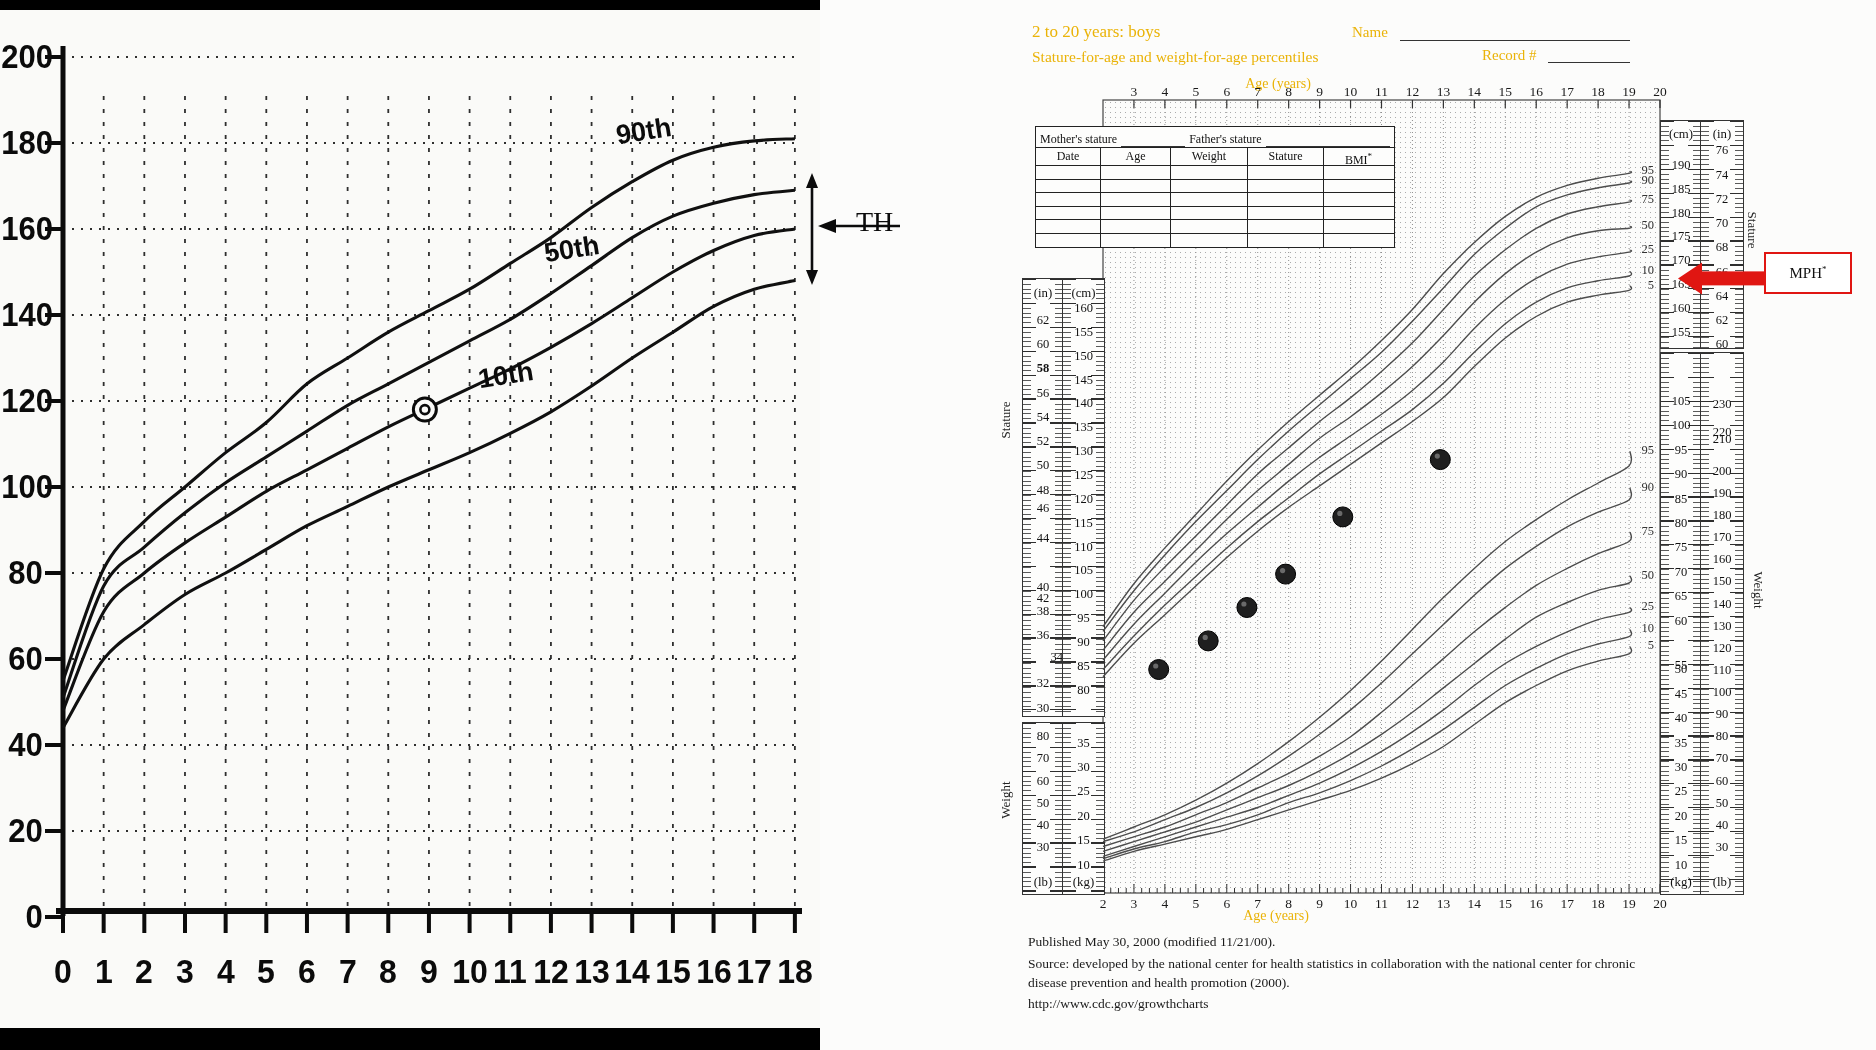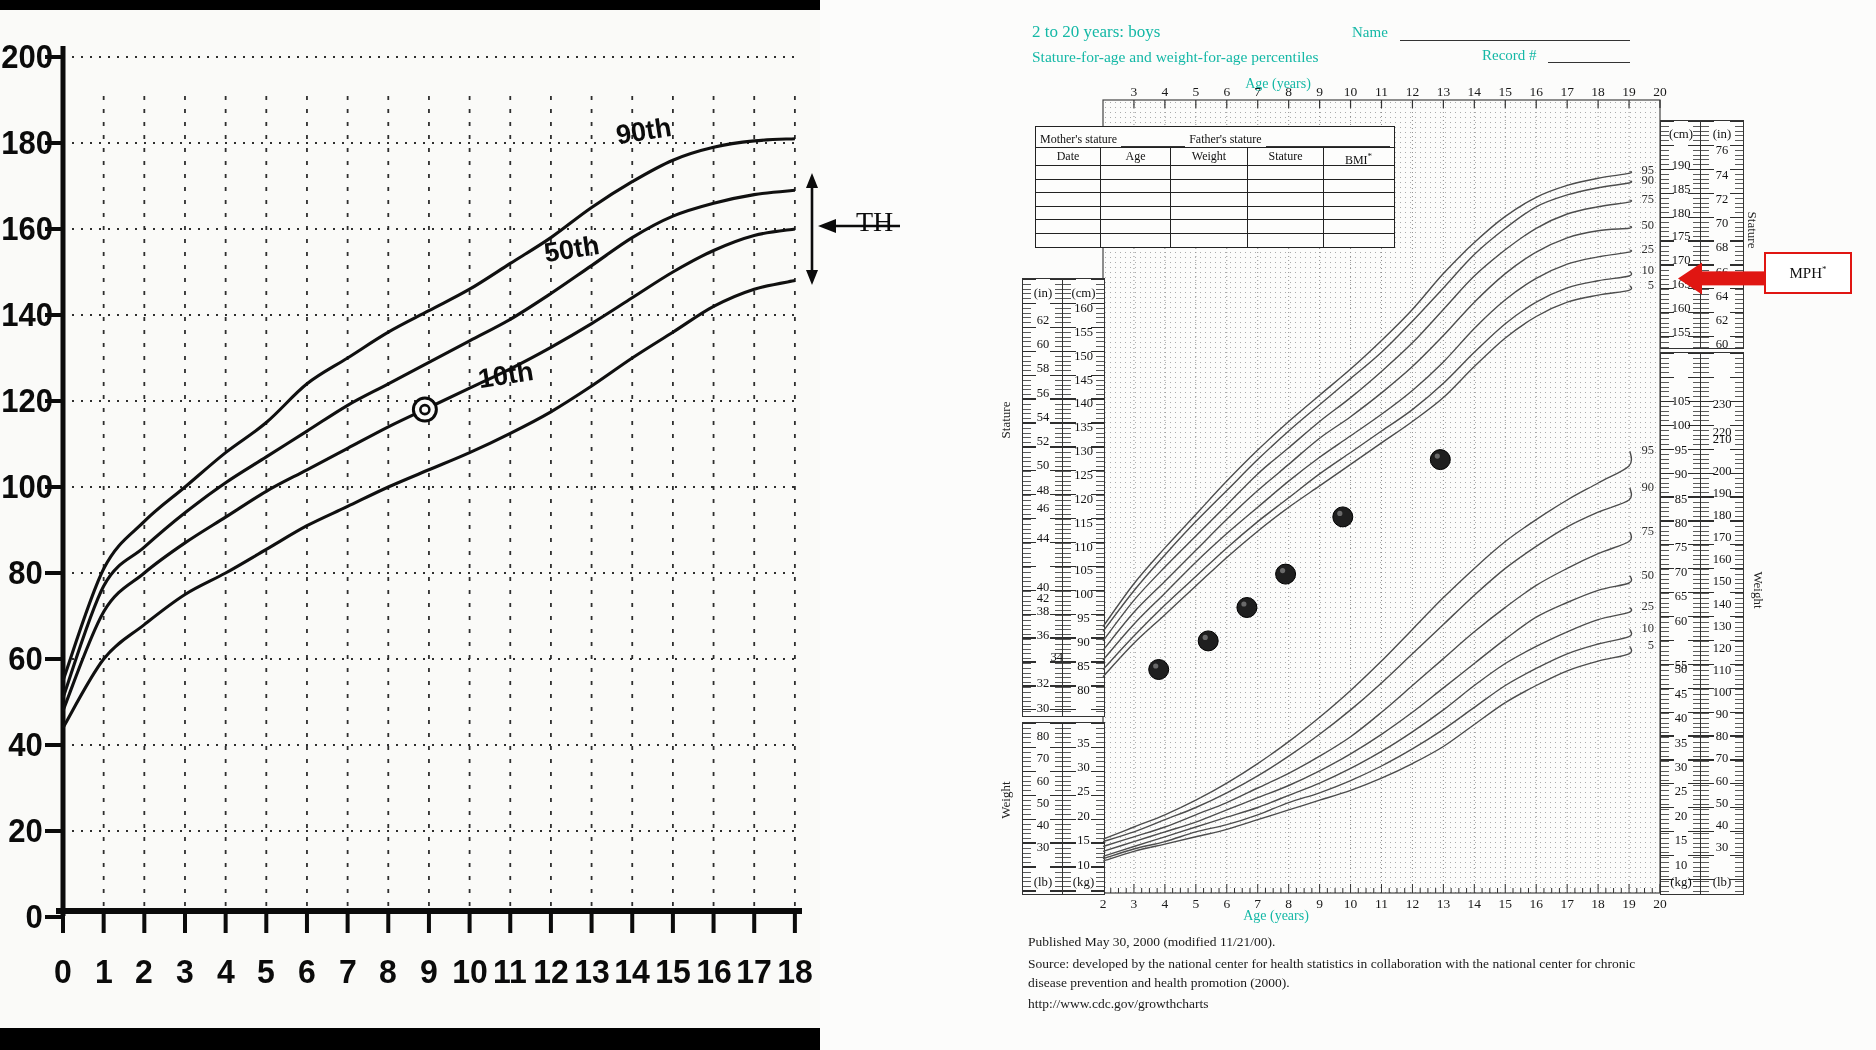--- a/index.html
+++ b/index.html
@@ -13,21 +13,21 @@
     background-size:5px 5px;}
   #grid-svg{position:absolute;left:0;top:0;z-index:6;pointer-events:none;}
   #chart-svg{position:absolute;left:0;top:0;z-index:25;pointer-events:none;}
   
   .lnum{position:absolute;font-family:"Liberation Sans",sans-serif;font-weight:bold;
         font-size:33px;color:#0b0b0b;z-index:20;transform:scaleX(.94);}
   .curve-label{position:absolute;font-family:"Liberation Sans",sans-serif;font-weight:bold;
         font-size:27px;color:#0b0b0b;z-index:26;transform:rotate(-9deg);}
   #th-label{position:absolute;font-size:28px;color:#0b0b0b;z-index:26;}
   
-  .rt{position:absolute;color:#14b8a6;}
+  .rt{position:absolute;color:#eab308;}
   #r-title{left:1032px;top:22px;font-size:17px;z-index:20;}
   #r-subtitle{left:1032px;top:48px;font-size:15.5px;z-index:20;}
   #r-name-label{left:1352px;top:24px;font-size:15px;z-index:20;}
   #r-record-label{left:1482px;top:47px;font-size:15px;z-index:20;}
   .hline{position:absolute;border-bottom:1.2px solid #333;z-index:20;height:0;}
   #r-age-top{left:1208px;top:76px;width:140px;text-align:center;font-size:14px;z-index:20;}
   #r-age-bottom{left:1206px;top:908px;width:140px;text-align:center;font-size:14px;z-index:20;}
   .age-tick{position:absolute;width:30px;text-align:center;font-size:13.5px;color:#1a1a1a;z-index:20;}
   .pct-label{position:absolute;width:22px;text-align:right;font-size:12.5px;color:#333;z-index:26;}
   .scale-box{position:absolute;background:#fdfdfc;border:1.3px solid #333;z-index:10;}
@@ -453,21 +453,21 @@
     <rect x="1702" y="271.38" width="62" height="14" fill="#e01612"></rect>
   </svg>
 
 <div class="scale-box" style="left:1022px;top:278px;width:40px;height:437px;">
     <div class="tk" style="left:0;"></div>
     <div class="tk" style="right:0;"></div>
     <div class="tkl" style="left:0;"></div>
     <div class="tkl" style="right:0;"></div>
     <span class="sv" style="top:41.02040000000005px;">62</span>
     <span class="sv" style="top:65.25199999999995px;">60</span>
-    <span class="sv" style="top:89.48360000000002px;">58</span>
+    <span class="sv" style="top:89.48360000000002px;font-weight:bold;">58</span>
     <span class="sv" style="top:113.71519999999998px;">56</span>
     <span class="sv" style="top:137.9468px;">54</span>
     <span class="sv" style="top:162.1783999999999px;">52</span>
     <span class="sv" style="top:186.40999999999997px;">50</span>
     <span class="sv" style="top:210.64159999999998px;">48</span>
     <span class="sv" style="top:229px;">46</span>
     <span class="sv" style="top:259.10479999999995px;">44</span>
     <span class="sv" style="top:283.3363999999999px;margin-top:36px;">42</span>
     <span class="sv" style="top:307.568px;">40</span>
     <span class="sv" style="top:331.79960000000005px;">38</span>

